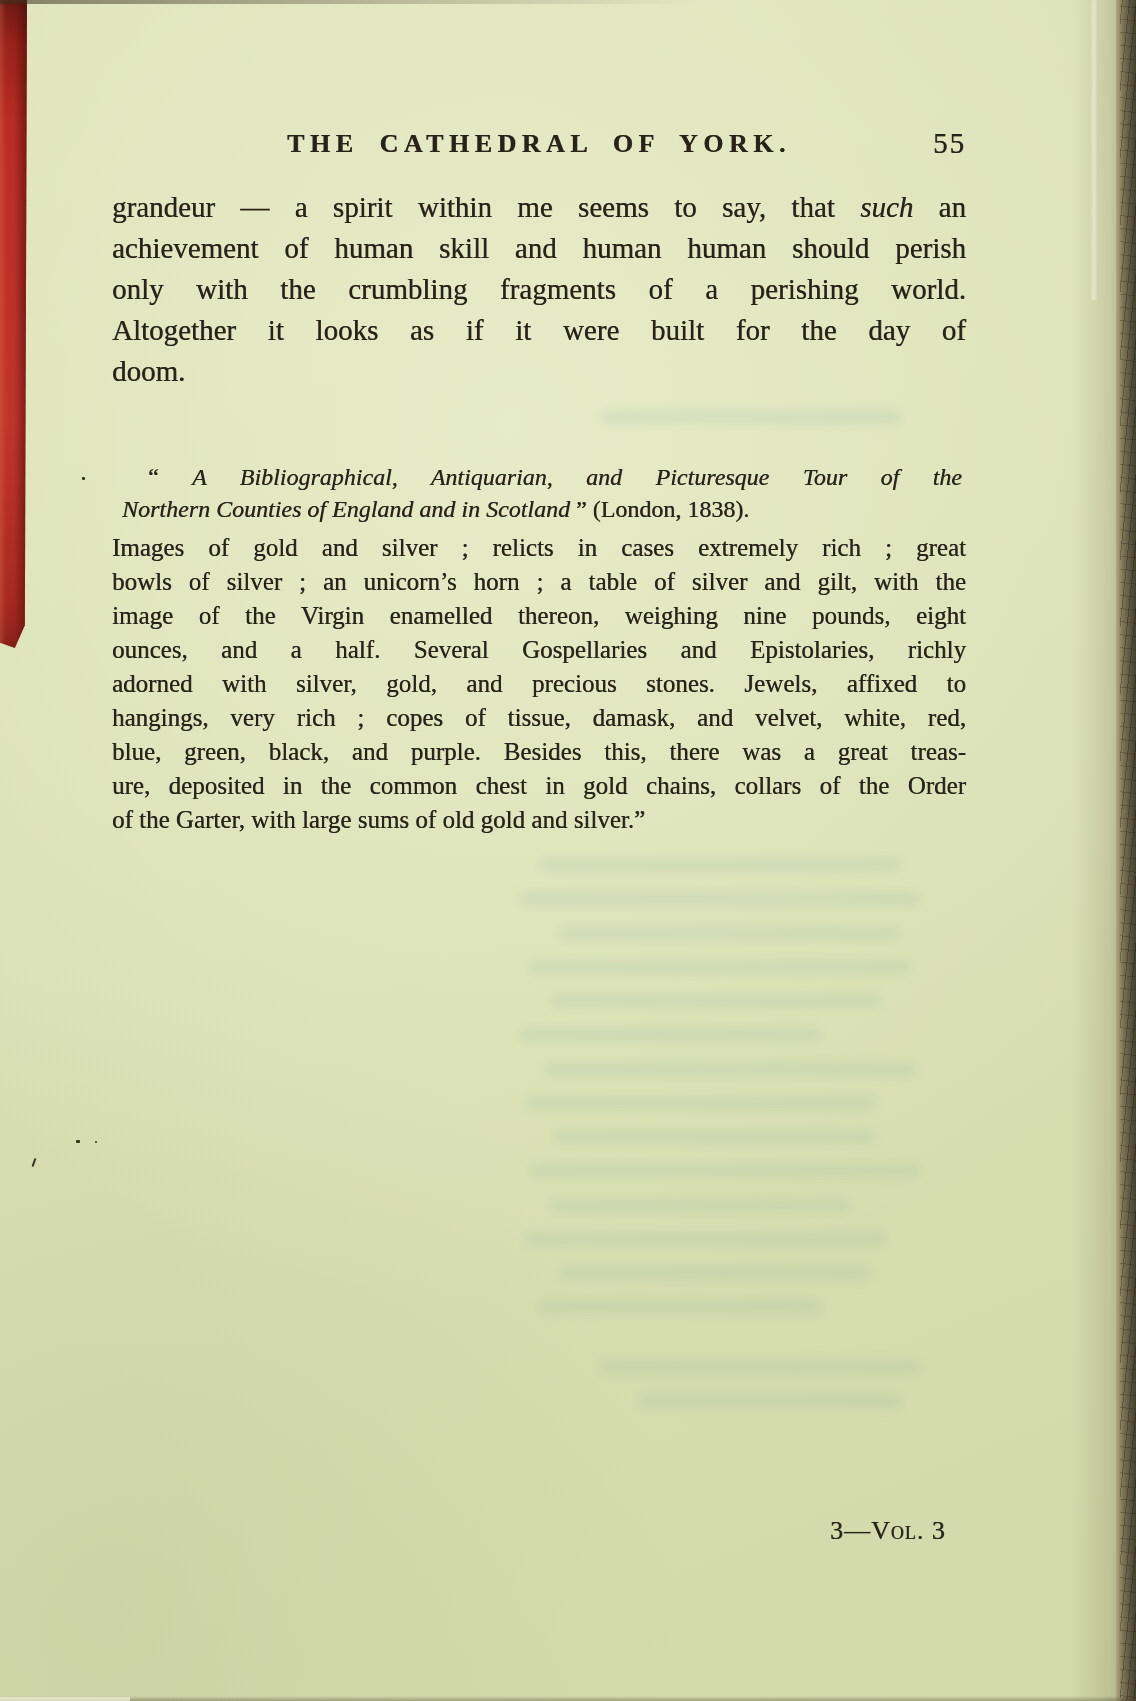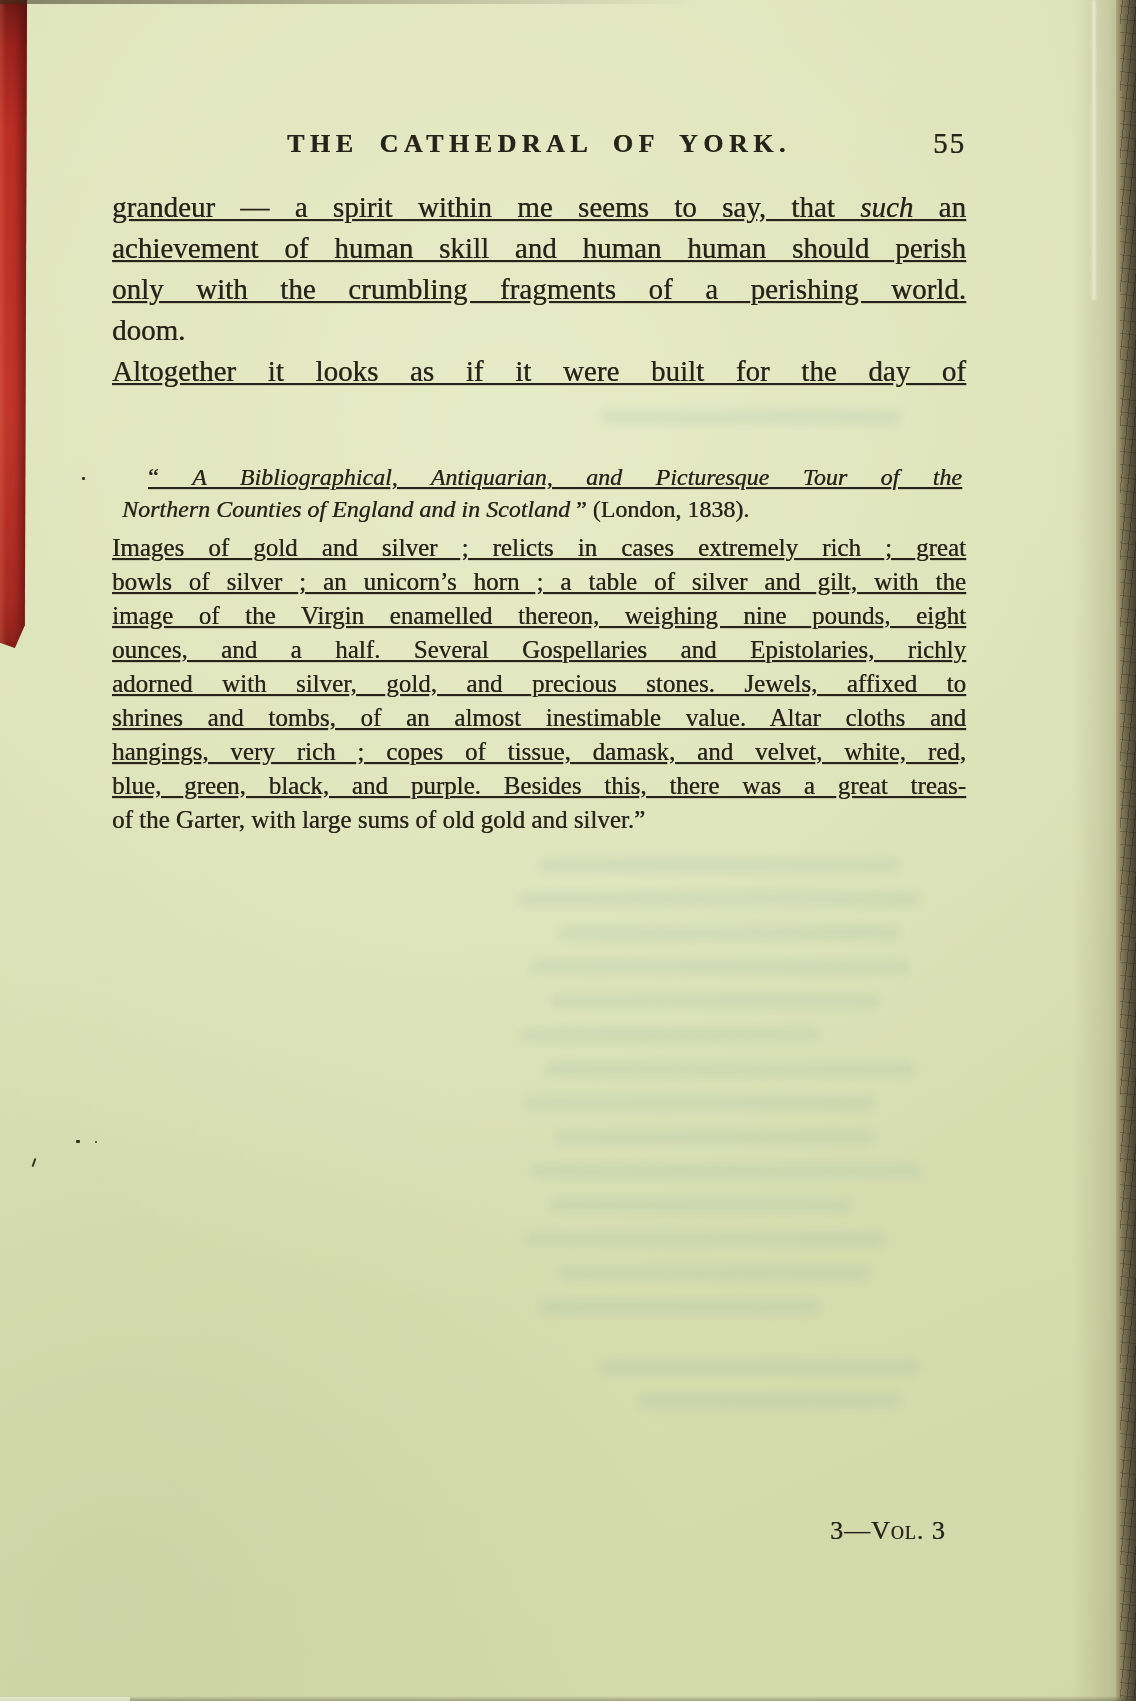--- a/index.html
+++ b/index.html
@@ -64,21 +64,21 @@
   .column { position:absolute; left:112px; top:0; width:854px;
             text-shadow:0.4px 0.2px 0.35px rgba(38,34,22,0.75); }
 
   .header { position:absolute; top:127px; left:0; width:854px; height:36px; }
   .title  { position:absolute; left:50%; transform:translateX(-50%); top:2px;
             font-weight:bold; font-size:26px; letter-spacing:5.5px; word-spacing:9px;
             white-space:nowrap; }
   .pagenum{ position:absolute; right:0; top:0; font-size:29px; letter-spacing:2px; }
 
   .line { width:100%; }
-  .jl   { text-align:justify; text-align-last:justify;text-decoration:underline; }
+  .jl   { text-align:justify; text-align-last:justify; }
 
   .p1 { position:absolute; top:187px; left:0; width:854px;
         font-size:29px; line-height:41px; }
 
   .citation { position:absolute; top:427px; left:10px; width:840px;
               font-size:24px; line-height:32px; font-style:italic;margin-top:34px; }
   .cit1 { text-indent:26px; }
   .roman { font-style:normal; }
 
   .p2 { position:absolute; top:531px; left:0; width:854px;
@@ -128,38 +128,38 @@
 
     <div class="header">
       <span class="title">THE CATHEDRAL OF YORK.</span>
       <span class="pagenum">55</span>
     </div>
 
     <div class="p1">
       <div class="line jl"><span>grandeur — a spirit within me seems to say, that </span><i>such</i><span> an</span></div>
       <div class="line jl">achievement of human skill and human human should perish</div>
       <div class="line jl">only with the crumbling fragments of a perishing world.</div>
+      <div class="line jl">Altogether it looks as if it were built for the day of</div>
       <div class="line">doom.</div>
-      <div class="line jl">Altogether it looks as if it were built for the day of</div>
     </div>
 
     <div class="citation">
       <div class="line jl cit1"><span class="roman">“ </span><span>A Bibliographical, Antiquarian, and Picturesque Tour of the</span></div>
       <div class="line"><span>Northern Counties of England and in Scotland</span><span class="roman"> ” </span><span class="roman">(London, 1838).</span></div>
     </div>
 
     <div class="p2">
       <div class="line jl">Images of gold and silver ; relicts in cases extremely rich ; great</div>
       <div class="line jl">bowls of silver ; an unicorn’s horn ; a table of silver and gilt, with the</div>
       <div class="line jl">image of the Virgin enamelled thereon, weighing nine pounds, eight</div>
       <div class="line jl">ounces, and a half. Several Gospellaries and Epistolaries, richly</div>
       <div class="line jl">adorned with silver, gold, and precious stones. Jewels, affixed to</div>
-      <div class="line jl">shrines and tombs, of an almost inestimable value. Altar cloths and</div>
       <div class="line jl">hangings, very rich ; copes of tissue, damask, and velvet, white, red,</div>
       <div class="line jl">blue, green, black, and purple. Besides this, there was a great treas-</div>
+      <div class="line jl">ure, deposited in the common chest in gold chains, collars of the Order</div>
       <div class="line">of the Garter, with large sums of old gold and silver.”</div>
     </div>
 
     <div class="footer">
       <span class="vol">3—Vol. 3</span>
     </div>
 
   </div>
 </div>
 

